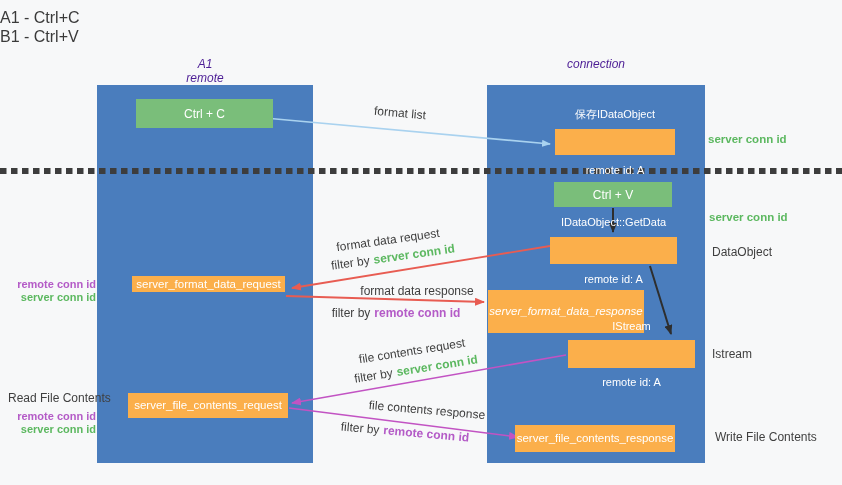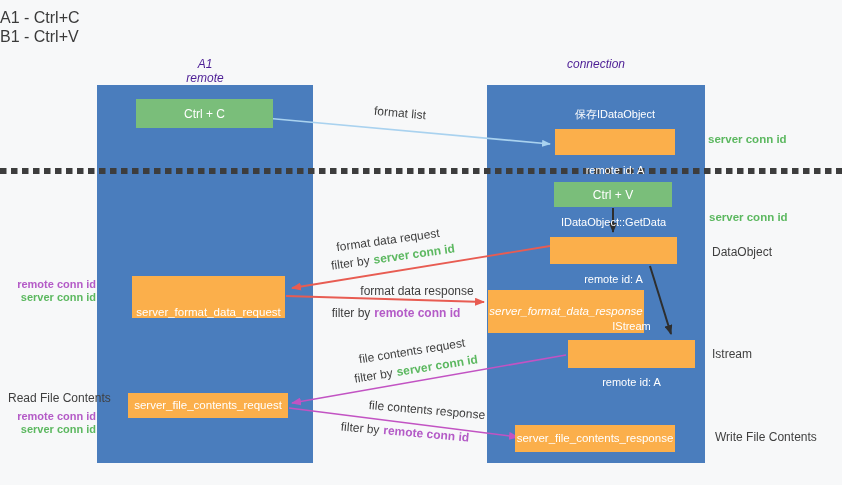--- a/index.html
+++ b/index.html
@@ -98,21 +98,21 @@
 
   <div class="box green" style="left:554px;top:182px;width:118px;height:25px;">
     <span>Ctrl + V</span>
   </div>
 
   <div class="box orange" style="left:550px;top:237px;width:127px;height:27px;">
     <span>IDataObject::GetData</span>
     <span>remote id: A</span>
   </div>
 
-  <div class="box orange single" style="left:132px;top:276px;width:153px;height:42px;justify-content:flex-end;">
+  <div class="box orange single" style="left:132px;top:276px;width:153px;height:16px;">
     <span>server_format_data_request</span>
   </div>
 
   <div class="box orange single" style="left:488px;top:290px;width:156px;height:43px;font-style:italic;">
     <span>server_format_data_response</span>
   </div>
 
   <div class="box orange" style="left:568px;top:340px;width:127px;height:28px;">
     <span>IStream</span>
     <span>remote id: A</span>

